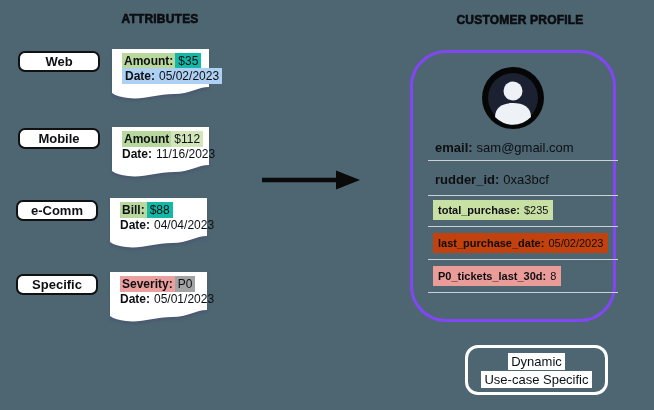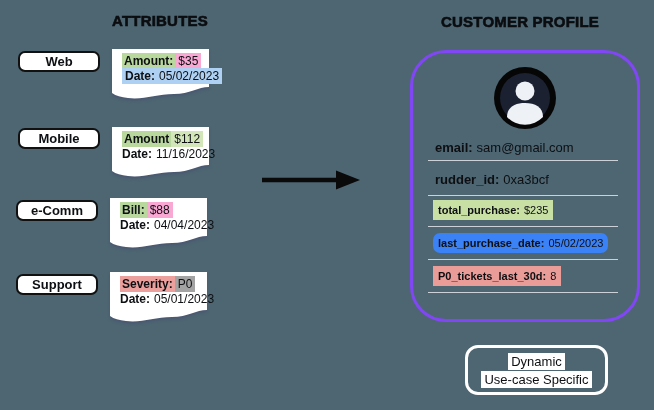--- a/index.html
+++ b/index.html
@@ -4,55 +4,55 @@
 <style>
   html,body{margin:0;padding:0;}
   body{
     width:654px;height:410px;position:relative;overflow:hidden;
     background:#4d6672;
     font-family:"Liberation Sans", sans-serif;
     color:#0d0f12;
   }
   .abs{position:absolute;}
   .diagram-title{
-    font-size:15px;font-weight:bold;letter-spacing:.2px;
+    font-size:12px;font-weight:bold;letter-spacing:.2px;
     -webkit-text-stroke:.6px #0b0d10;color:#0b0d10;
     text-align:center;width:200px;
   }
   
   .source-box{
     width:82px;height:21px;background:#ffffff;border:2px solid #111;
     border-radius:7px;display:flex;align-items:center;justify-content:center;
     font-size:13px;font-weight:bold;box-sizing:border-box;
   }
   
   .receipt{width:97px;height:54px;}
   .receipt svg{position:absolute;left:0;top:0;filter:drop-shadow(0 2px 1.5px rgba(70,70,110,.5));}
   .receipt .rtext{position:absolute;left:10px;top:5px;font-size:12px;line-height:15px;white-space:nowrap;}
   .chip-lab{padding:1px 2px;}
   .chip-val{padding:1px 3px;}
   .g-lab{background:#b9d89d;}
-  .g-val{background:#f9a8d4;}
+  .g-val{background:#14b8a6;}
   .g-val2{background:#d2e6ba;}
   .r-lab{background:#eca09d;}
   .r-val{background:#a3a3a3;}
   .blue-line{background:#aed0f2;padding:1px 3px;}
   b{font-weight:bold;}
   .sp{margin-left:4px;}
   
   .profile-box{
-    left:410px;top:50px;width:230px;height:272px;box-sizing:border-box;
+    left:410px;top:50px;width:206px;height:272px;box-sizing:border-box;
     border:3px solid #8247f5;border-radius:36px;
   }
   .avatar{left:50%;transform:translateX(-50%);top:14px;}
   .p-row{left:22px;font-size:13px;white-space:nowrap;}
   .p-divider{left:15px;width:190px;border-top:1.6px solid #d9dde2;opacity:.9;}
   .p-chip{left:20px;font-size:11px;padding:4px 5px;white-space:nowrap;}
   .p-green{background:#c8e0a4;}
-  .p-blue{background:#3b82f6;border-radius:7px;}
+  .p-blue{background:#c2410c;}
   .p-red{background:#ea9c99;}
   
   .legend-box{
     left:465px;top:345px;width:143px;height:50px;box-sizing:border-box;
     border:3px solid #ffffff;border-radius:13px;
     display:flex;flex-direction:column;align-items:center;justify-content:center;gap:1px;
     font-size:13px;
   }
   .legend-box span{background:#ffffff;padding:0 3px;line-height:17px;}
 </style>
@@ -65,21 +65,21 @@
 <div class="abs source-box" style="left:18px;top:51px">
     <span>Web</span>
   </div>
 <div class="abs source-box" style="left:18px;top:128px">
     <span>Mobile</span>
   </div>
 <div class="abs source-box" style="left:16px;top:200px">
     <span>e-Comm</span>
   </div>
 <div class="abs source-box" style="left:16px;top:274px">
-    <span>Support</span>
+    <span>Specific</span>
   </div>
 
 <div class="abs receipt" style="left:112px;top:49px">
   <svg width="97" height="54" viewBox="0 0 97 54">
     <path d="M0,0 H97 V38 C86,38 78,45 62,45 C44,45 32,51 16,49 C9,48 4,47 0,44 Z" fill="#ffffff"></path>
   </svg>
   <div class="rtext">
     <div><b class="chip-lab g-lab">Amount:</b><span class="chip-val g-val">$35</span></div>
     <div><span class="blue-line"><b>Date:</b><span class="sp">05/02/2023</span></span></div>
   </div>

